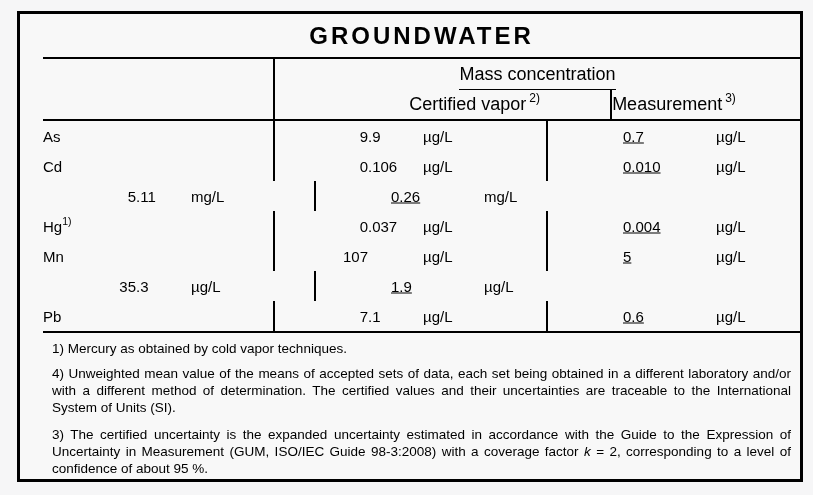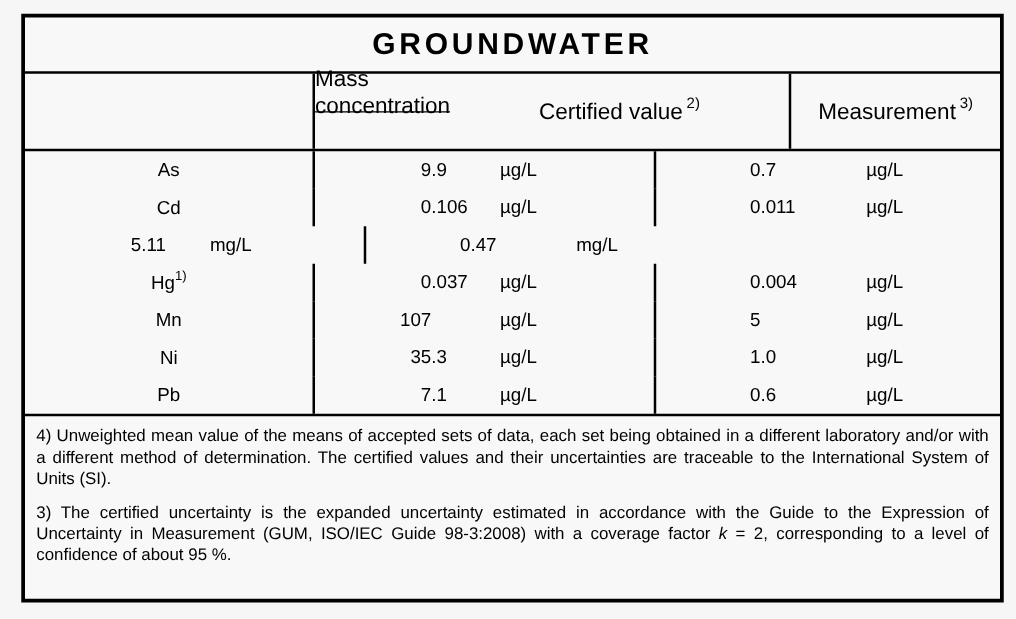--- a/index.html
+++ b/index.html
@@ -10,39 +10,39 @@
     color:#000;
     position:relative;
     -webkit-font-smoothing:antialiased;
   }
   .cert-table{
     position:absolute;left:17px;top:11px;
     width:786px;height:471px;
     box-sizing:border-box;
     border:3px solid #000;
     background:#f8f8f8;
-    display:flex;flex-direction:column;
+    display:flex;flex-direction:column;padding-left:23px;
   }
   
   .title-row{
     height:43px;flex:0 0 43px;
     border-bottom:2px solid #000;
     display:flex;align-items:center;justify-content:center;
   }
   .title-row .t{
     font-size:24px;font-weight:bold;letter-spacing:3px;
   }
   
   .hdr{
     flex:0 0 60px;height:60px;
     border-bottom:2px solid #000;
     display:flex;
   }
   .hdr-el{width:230px;flex:0 0 230px;border-right:2px solid #000;}
-  .hdr-right{flex:1;display:flex;flex-direction:row;}
+  .hdr-right{flex:1;display:flex;flex-direction:column;align-items:center;}
   .hdr-mass{
     height:30px;flex:0 0 30px;border-bottom:1px solid #000;
     display:flex;align-items:center;justify-content:center;
     font-size:18px;
   }
   .hdr-sub{flex:1;display:flex;}
   .hdr-cert{
     width:271px;flex:0 0 271px;border-right:2px solid #000;
     display:flex;align-items:center;justify-content:center;font-size:18px;
   }
@@ -50,40 +50,40 @@
     flex:1;display:flex;align-items:center;justify-content:center;font-size:18px;
   }
   .hdr sup, .hdr .hsup{
     font-size:12px;position:relative;top:-7px;margin-left:3px;
   }
   
   .data{border-bottom:2px solid #000;}
   .drow{height:30px;display:flex;font-size:15px;}
   .cell-el{
     width:230px;flex:0 0 230px;border-right:2px solid #000;
-    display:flex;align-items:center;justify-content:center;
+    display:flex;align-items:center;justify-content:flex-start;
   }
   .cell-el .esup{font-size:10.5px;position:relative;top:-5px;}
   .cell-cert{
     width:271px;flex:0 0 271px;border-right:2px solid #000;
     position:relative;
   }
   .cell-cert .int{
     position:absolute;left:0;width:93px;text-align:right;
     top:50%;transform:translateY(-50%);
   }
   .cell-cert .frac{
     position:absolute;left:93px;top:50%;transform:translateY(-50%);
   }
   .cell-cert .unit{
     position:absolute;left:148px;top:50%;transform:translateY(-50%);
   }
   .cell-unc{flex:1;position:relative;}
   .cell-unc .num{
-    position:absolute;left:75px;top:50%;transform:translateY(-50%);
+    position:absolute;left:75px;top:50%;transform:translateY(-50%);text-decoration:underline;
   }
   .cell-unc .unit{
     position:absolute;left:168px;top:50%;transform:translateY(-50%);
   }
   
   .footnotes{
     flex:1;
     padding:7px 9px 4px 9px;
     font-size:13.5px;line-height:17px;
     text-align:justify;
@@ -103,21 +103,21 @@
   </div>
 
   <div class="hdr">
     <div class="hdr-el"></div>
     <div class="hdr-right">
       <div class="hdr-mass">
         <span>Mass concentration</span>
       </div>
       <div class="hdr-sub">
         <div class="hdr-cert">
-          <span>Certified value</span>
+          <span>Certified vapor</span>
           <span class="hsup">2)</span>
         </div>
         <div class="hdr-unc">
           <span>Measurement</span>
           <span class="hsup">3)</span>
         </div>
       </div>
     </div>
   </div>
 
@@ -143,33 +143,33 @@
       <div class="cell-el">
           <span>Cd</span>
           <span class="esup"></span>
         </div>
       <div class="cell-cert">
           <span class="int">0</span>
           <span class="frac">.106</span>
           <span class="unit">µg/L</span>
         </div>
       <div class="cell-unc">
-          <span class="num">0.011</span>
+          <span class="num">0.010</span>
           <span class="unit">µg/L</span>
         </div>
     </div>
 
     <div class="drow">
       <div class="cell-cert">
           <span class="int">5</span>
           <span class="frac">.11</span>
           <span class="unit">mg/L</span>
         </div>
       <div class="cell-unc">
-          <span class="num">0.47</span>
+          <span class="num">0.26</span>
           <span class="unit">mg/L</span>
         </div>
     </div>
 
     <div class="drow">
       <div class="cell-el">
           <span>Hg</span>
           <span class="esup">1)</span>
         </div>
       <div class="cell-cert">
@@ -193,31 +193,27 @@
           <span class="frac"></span>
           <span class="unit">µg/L</span>
         </div>
       <div class="cell-unc">
           <span class="num">5</span>
           <span class="unit">µg/L</span>
         </div>
     </div>
 
     <div class="drow">
-      <div class="cell-el">
-          <span>Ni</span>
-          <span class="esup"></span>
-        </div>
       <div class="cell-cert">
           <span class="int">35</span>
           <span class="frac">.3</span>
           <span class="unit">µg/L</span>
         </div>
       <div class="cell-unc">
-          <span class="num">1.0</span>
+          <span class="num">1.9</span>
           <span class="unit">µg/L</span>
         </div>
     </div>
 
     <div class="drow">
       <div class="cell-el">
           <span>Pb</span>
           <span class="esup"></span>
         </div>
       <div class="cell-cert">
@@ -227,17 +223,18 @@
         </div>
       <div class="cell-unc">
           <span class="num">0.6</span>
           <span class="unit">µg/L</span>
         </div>
     </div>
 
   </div>
 
   <div class="footnotes">
+    <p class="fn1">1) Mercury as obtained by cold vapor techniques.</p>
     <p class="fn2">4) Unweighted mean value of the means of accepted sets of data, each set being obtained in a different laboratory and/or with a different method of determination. The certified values and their uncertainties are traceable to the International System of Units (SI).</p>
     <p class="fn3"><span>3) The certified uncertainty is the expanded uncertainty estimated in accordance with the Guide to the Expression of Uncertainty in Measurement (GUM, ISO/IEC Guide 98-3:2008) with a coverage factor </span><span class="k-ital">k</span><span> = 2, corresponding to a level of confidence of about 95 %.</span></p>
   </div>
 
 </div>
 
 </body></html>

